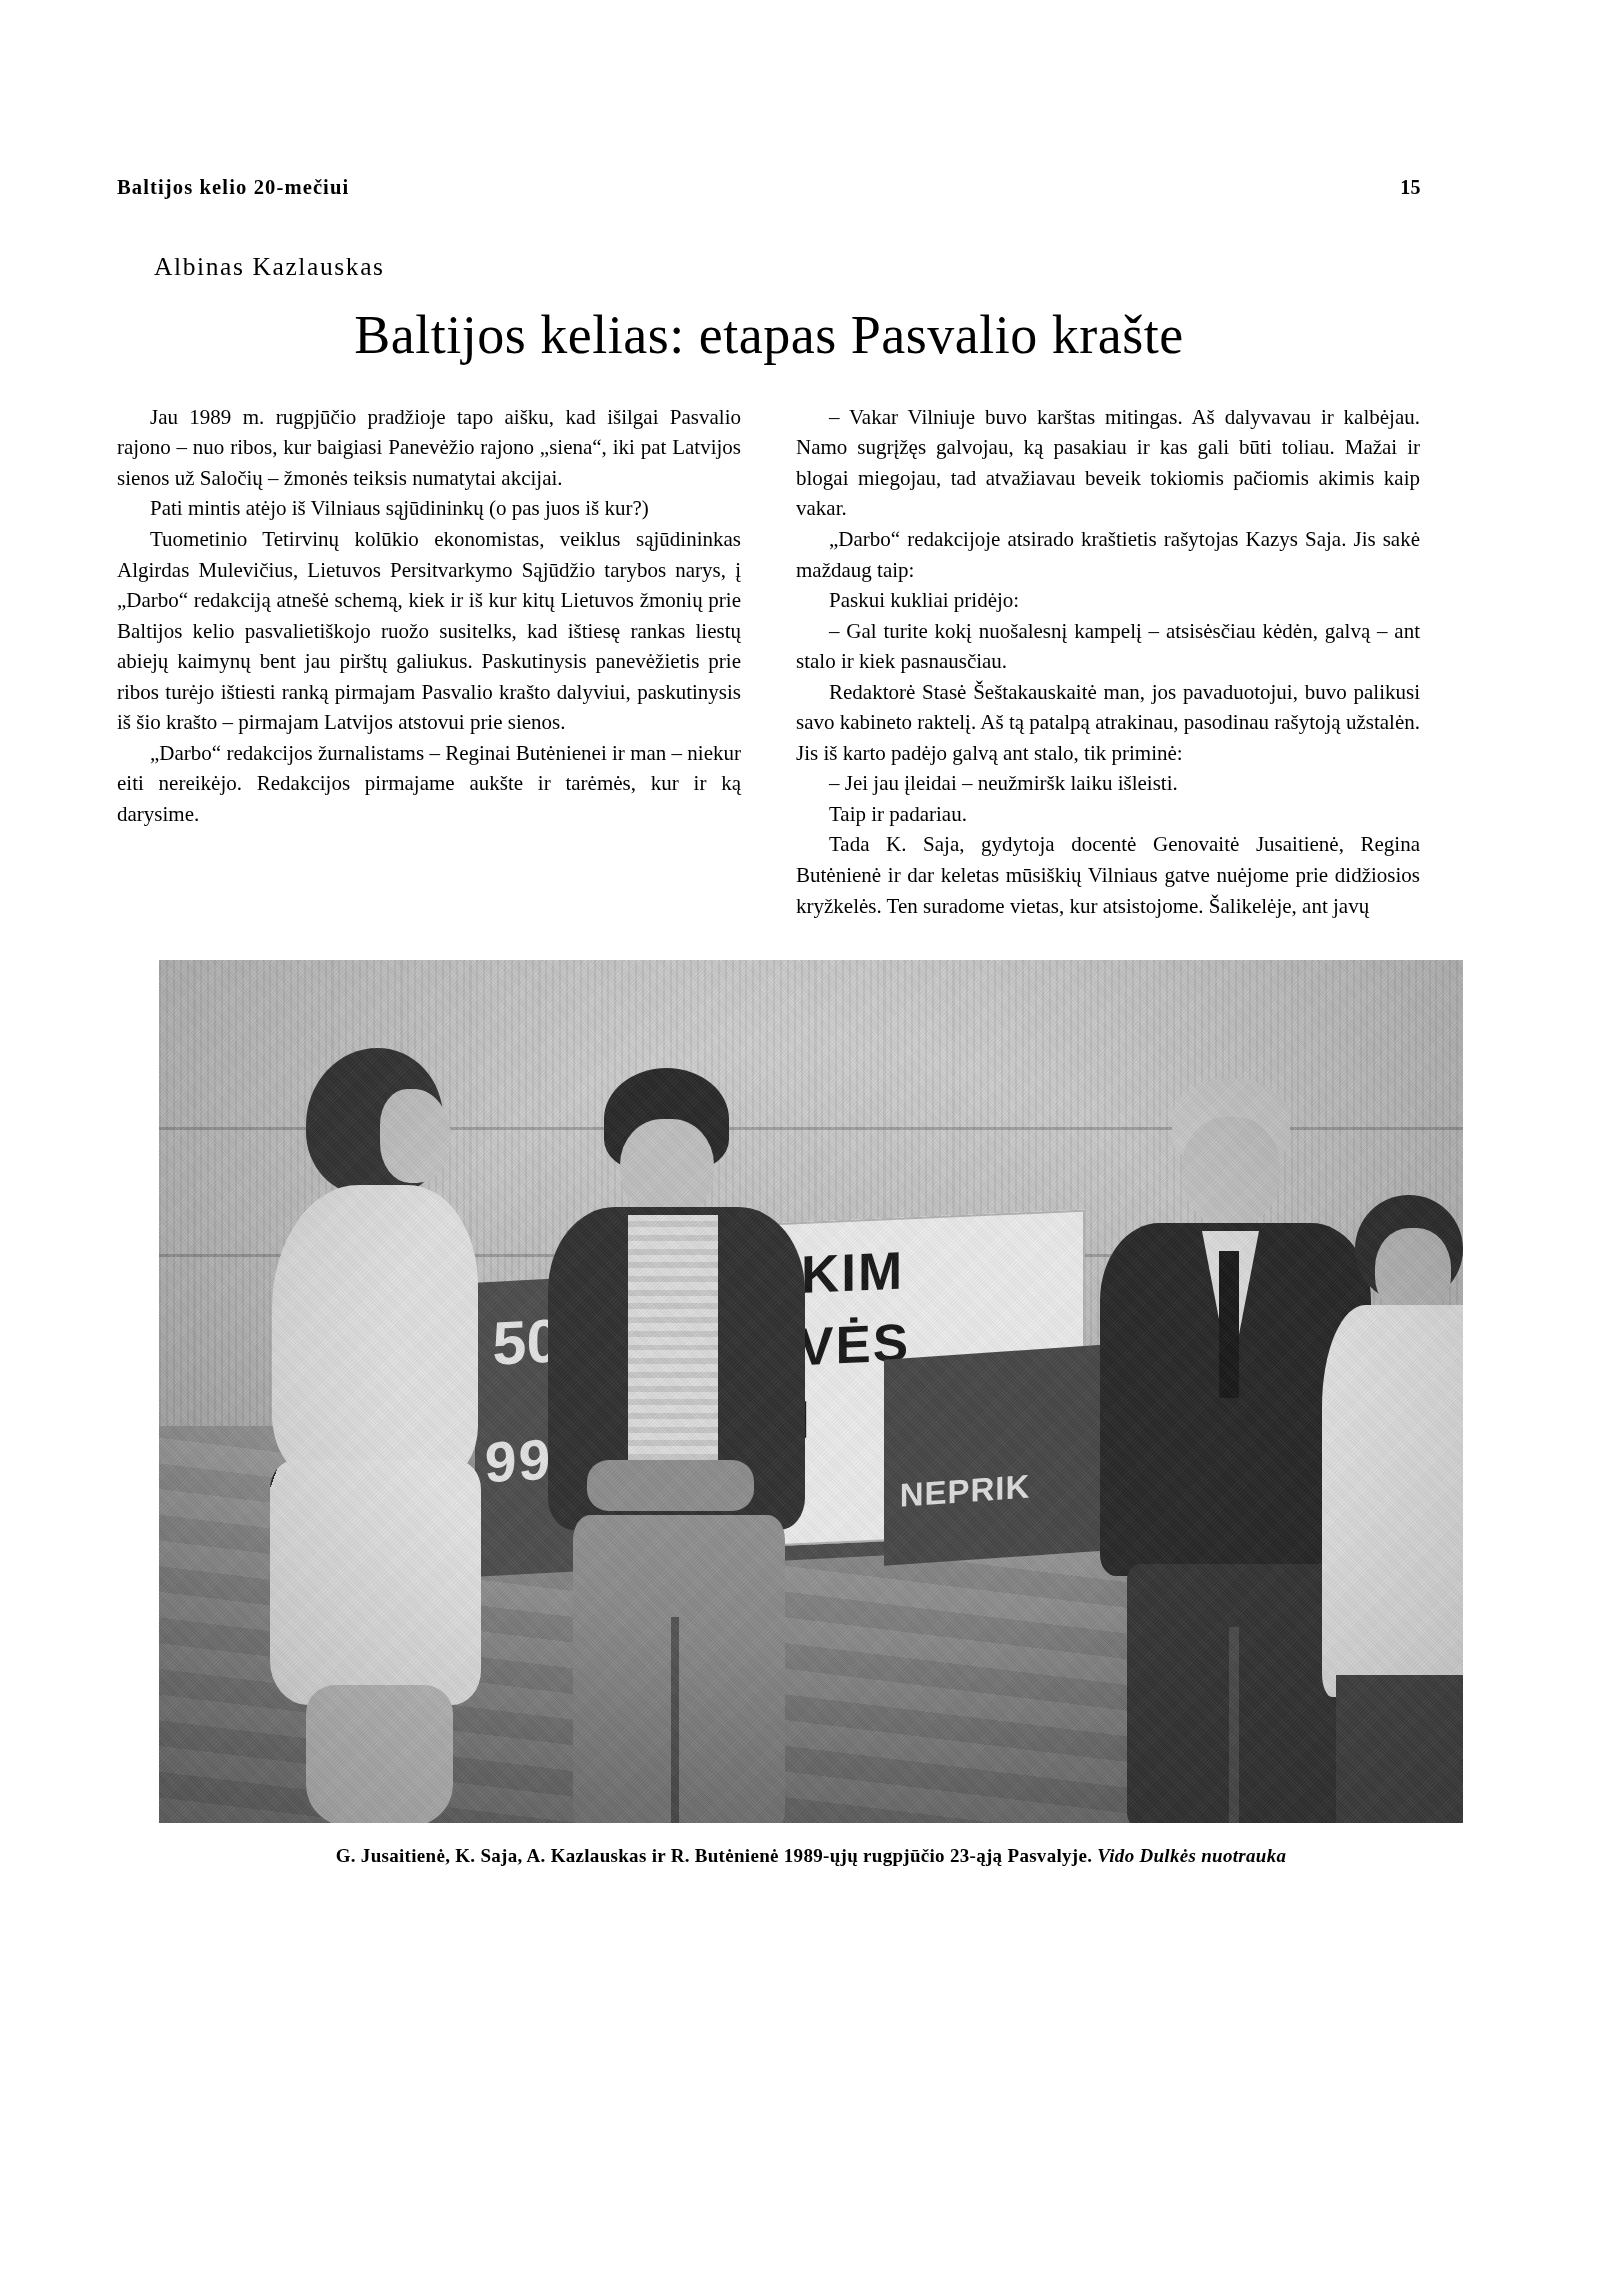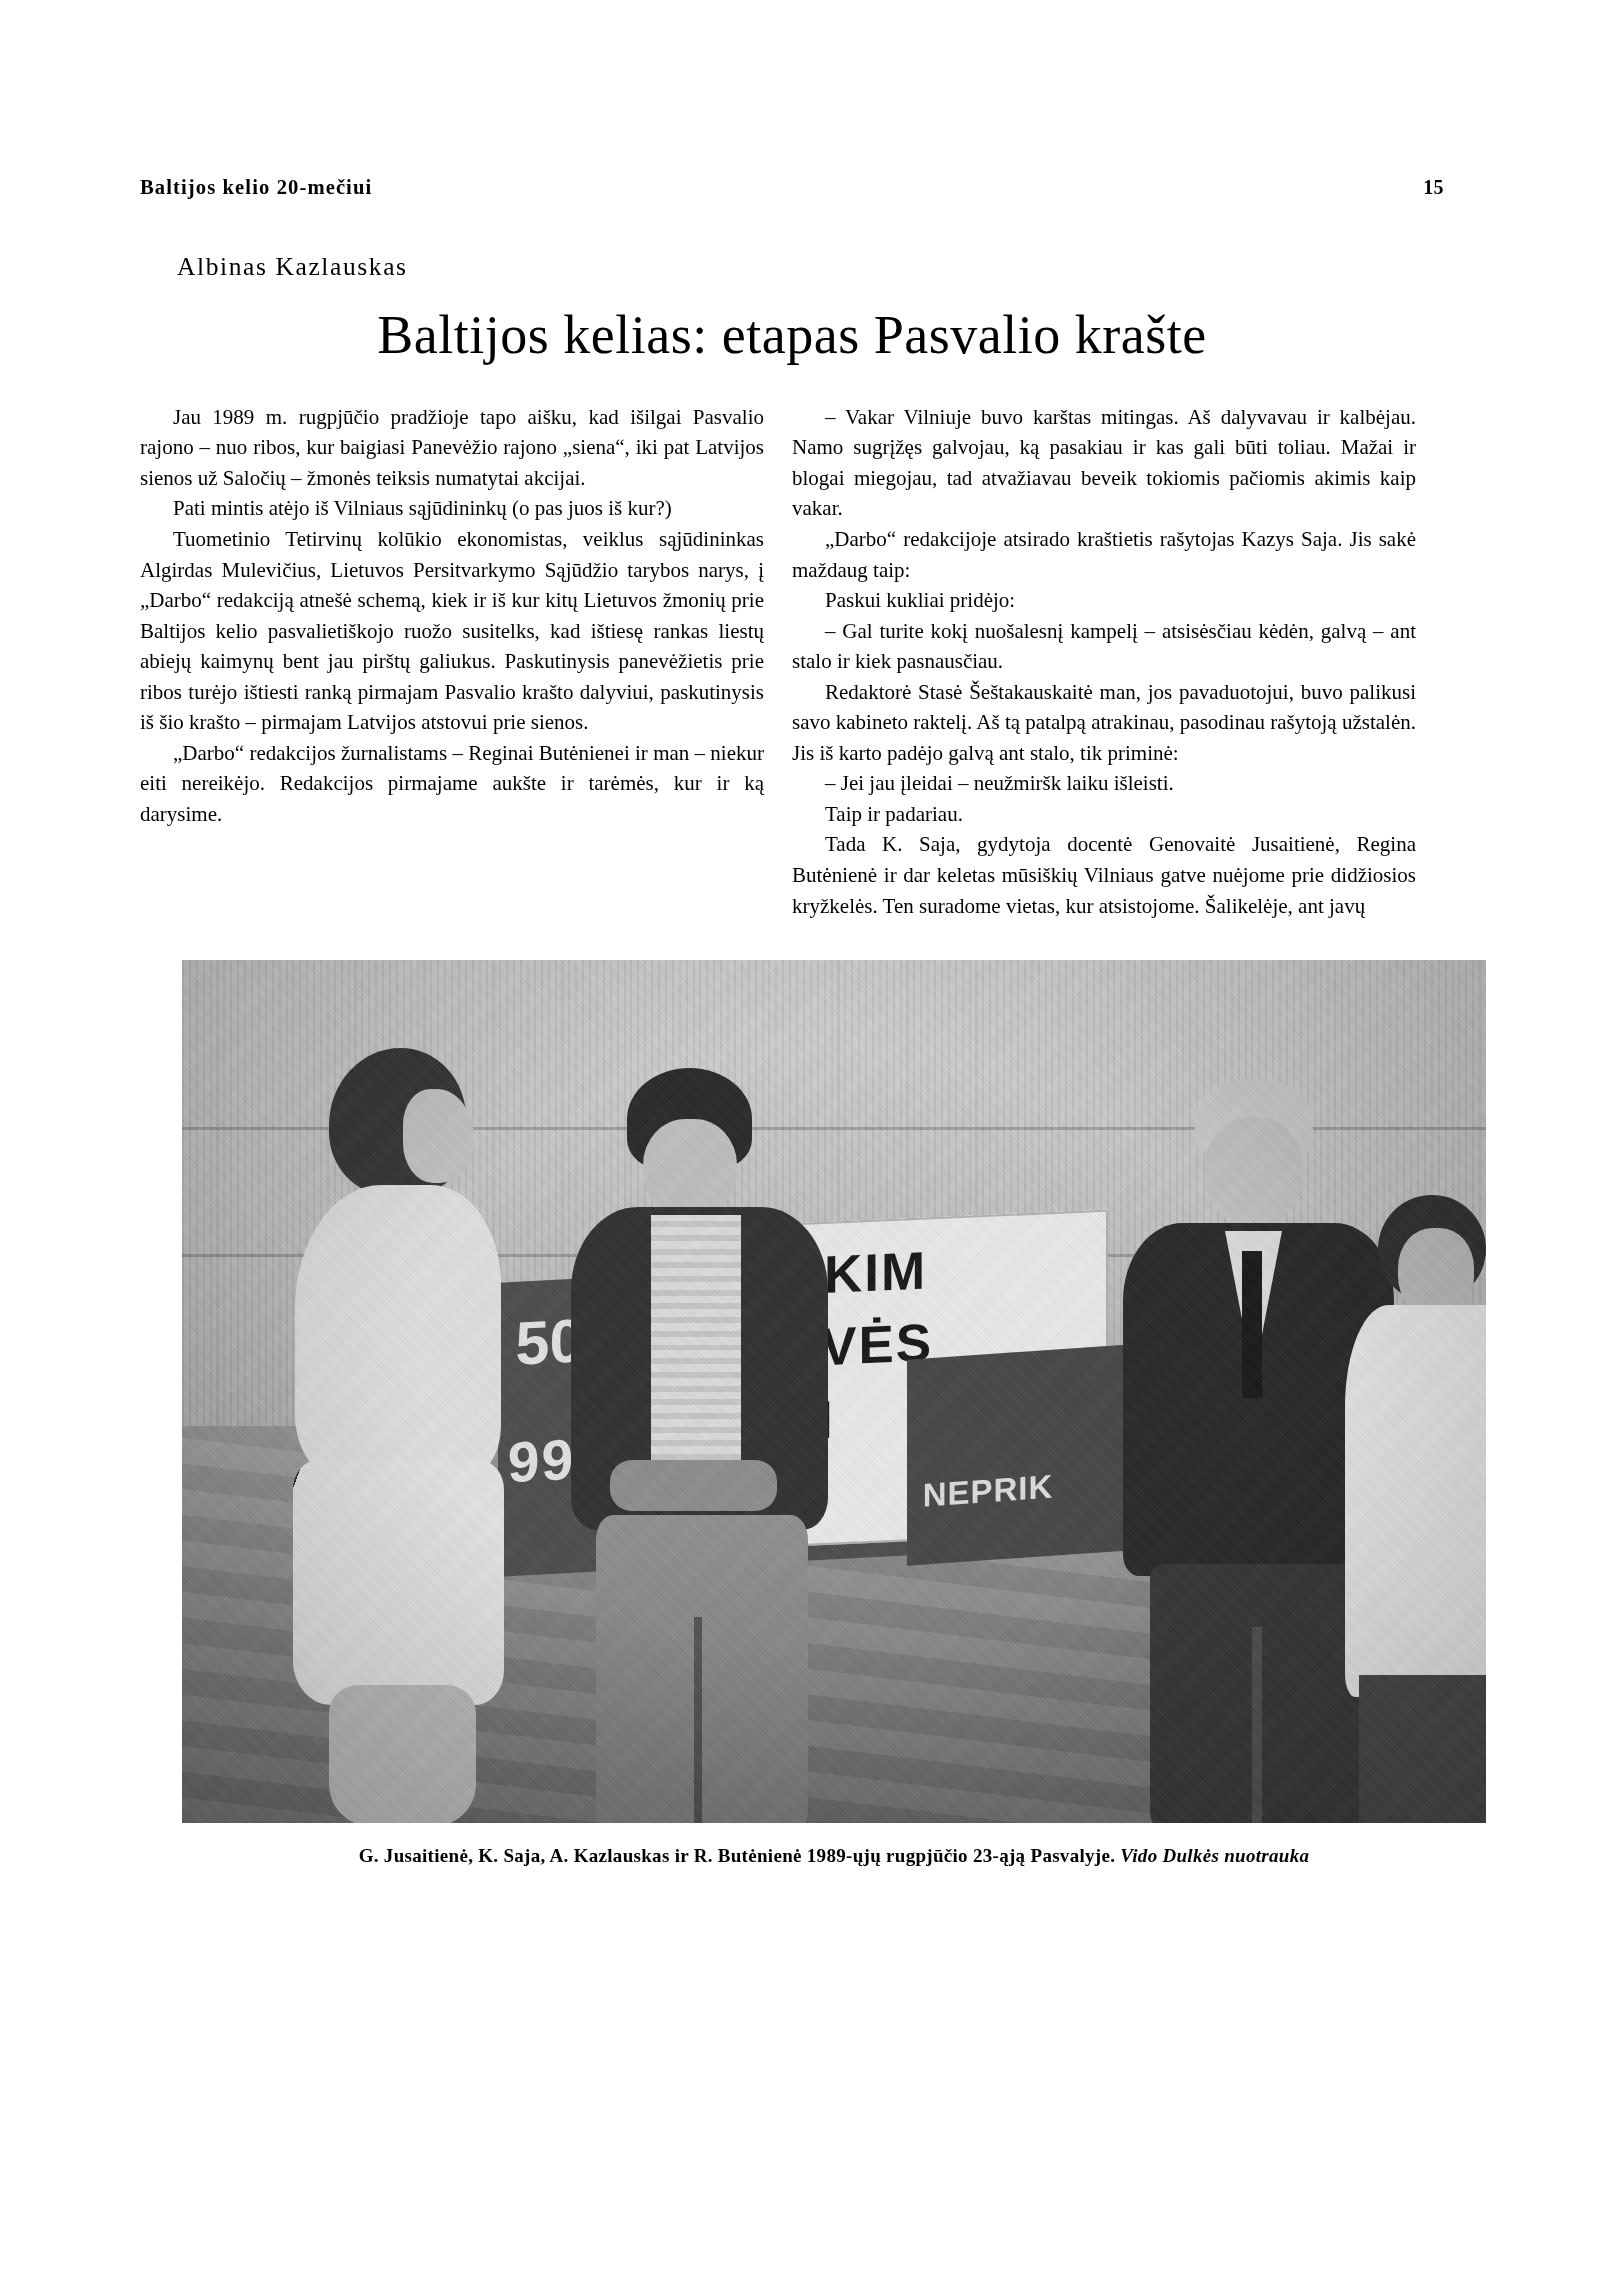--- a/index.html
+++ b/index.html
@@ -17,21 +17,21 @@
   }
   .page {
     position: absolute;
     left: 0; top: 0;
     width: 1622px;
     height: 2293px;
     background: #ffffff;
   }
   .content {
     position: absolute;
-    left: 140px;
+    left: 117px;
     top: 176px;
     width: 1304px;
   }
   
   .runhead {
     display: flex;
     justify-content: space-between;
     align-items: baseline;
     font-family: "Liberation Serif", serif;
     font-weight: bold;
@@ -56,21 +56,21 @@
     letter-spacing: 0.5px;
     font-family: "Liberation Serif", serif;
     font-weight: normal;
     white-space: nowrap;
   }
 
   
   .cols {
     margin-top: 23px;
     display: flex;
-    gap: 28px;
+    gap: 55px;
   }
   .col {
     width: 624px;
     font-size: 21px;
     line-height: 1.455;
     text-align: justify;
     text-justify: inter-word;
     hyphens: manual;
   }
   .col p {

